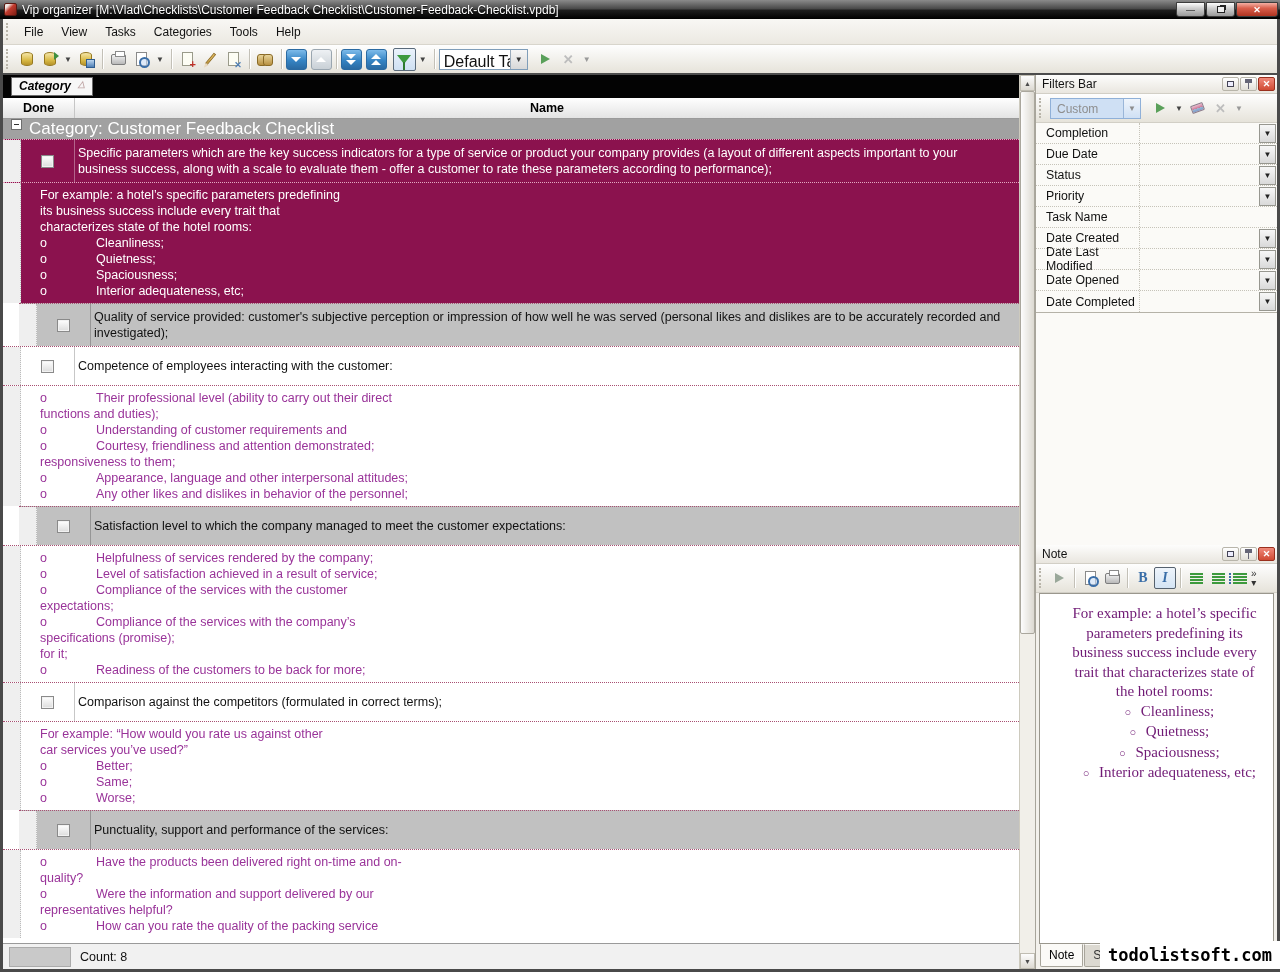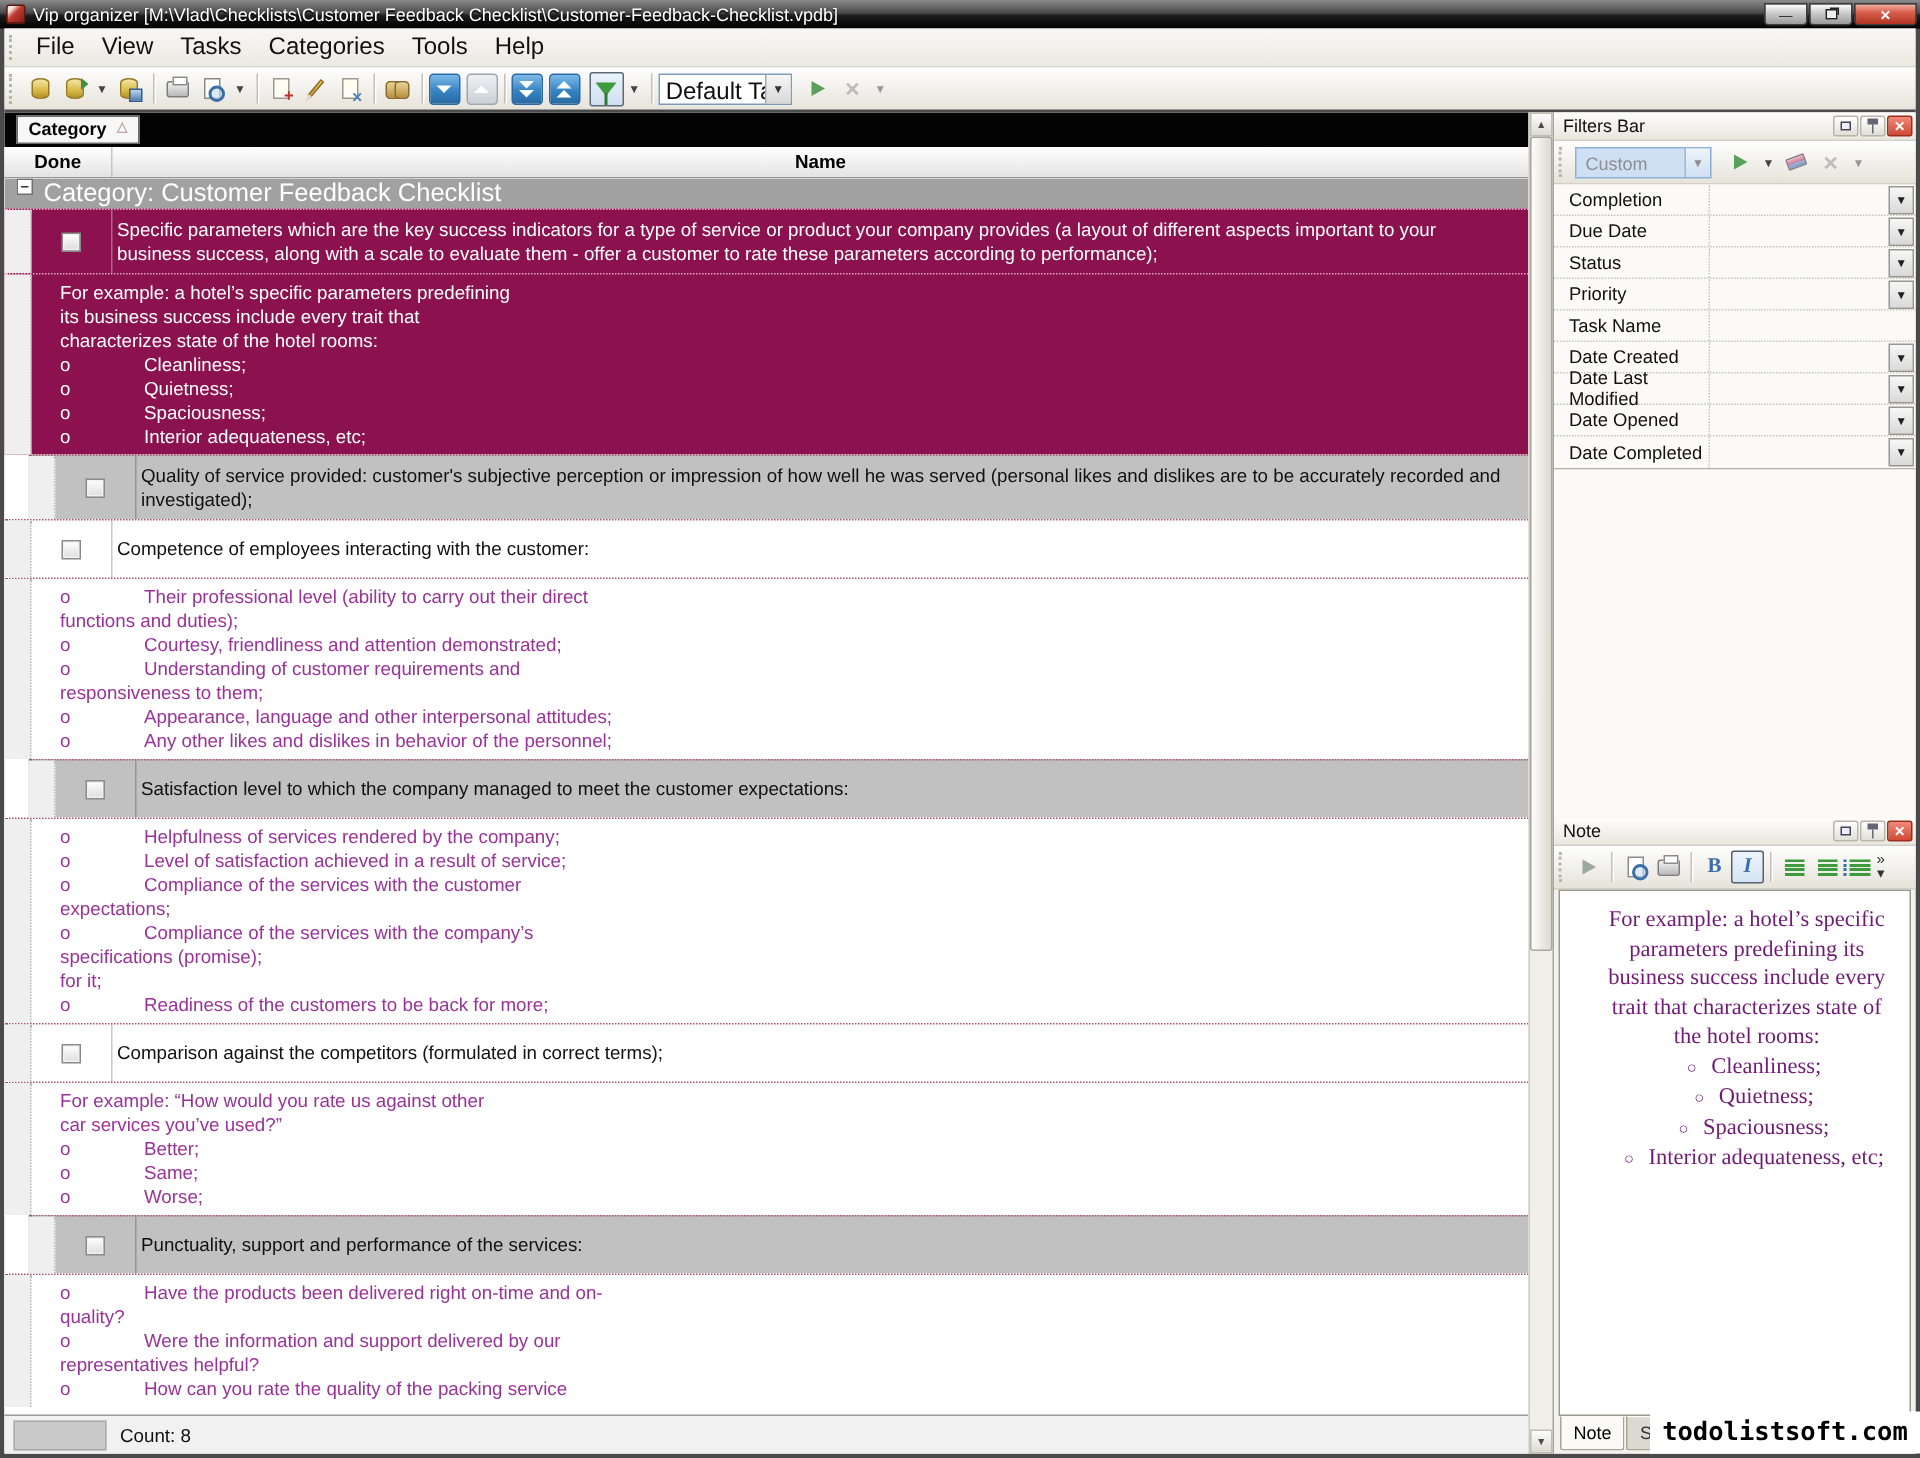--- a/index.html
+++ b/index.html
@@ -18,21 +18,21 @@
   .winbtn { width:29px; height:15px; border:1px solid #3c3c3c; border-radius:0 0 3px 3px;
             background:linear-gradient(#fdfdfd,#cfcfcf 40%,#9a9a9a); display:flex; align-items:center; justify-content:center;
             font-size:9px; color:#222; }
   .winbtn.close { width:42px; background:linear-gradient(#f4b0a4,#d95f4c 40%,#b03421); color:#fff; font-weight:bold; }
   .restore-glyph { width:8px; height:7px; border:1px solid #222; background:#eee; box-shadow:2px -2px 0 -1px #222; }
 
   
   .menubar { height:26px; background:linear-gradient(#f8f7f4,#ece9e2); display:flex; align-items:center;
              border-bottom:1px solid #d8d5cc; }
   .grip { width:5px; height:70%; border-left:2px dotted #b9b5aa; margin:0 4px 0 3px; }
-  .menu-item { padding:4px 9px; font-size:16px; color:#111; }
+  .menu-item { padding:4px 9px; font-size:12px; color:#111; }
 
   
   .toolbar { height:30px; background:linear-gradient(#fefefe,#e6e3da); display:flex; align-items:center;
              border-bottom:2px solid #4c4c4c; }
   .tsep { width:1px; height:20px; background:#c3c0b7; box-shadow:1px 0 0 #fff; margin:0 4px; }
   .tbtn { width:23px; height:23px; display:flex; align-items:center; justify-content:center; border:1px solid transparent; border-radius:2px; position:relative; }
   .ddmini { font-size:8px; color:#444; padding:0 3px; }
   .ddmini.dim { color:#999; }
   
   .ic-db { width:12px; height:14px; background:linear-gradient(#f5e6a8,#d9ba46 60%,#b5922a); border:1px solid #96781f; border-radius:6px/3px; }
@@ -65,21 +65,21 @@
   .ic-apply { width:0; height:0; border-top:5px solid transparent; border-bottom:5px solid transparent; border-left:9px solid #5aa05a; position:relative; }
   .ic-x { color:#bdbdbd; font-weight:bold; font-size:13px; }
 
   
   .content { flex:1; display:flex; min-height:0; }
 
   
   .listpane { width:1016px; display:flex; flex-direction:column; background:#fff; min-height:0; }
   .black-band { height:23px; background:#030303; display:flex; align-items:center; padding-left:8px; }
   .group-tab { background:#f7f7f7; border:1px solid #6a6a6a; font-size:12px; font-weight:bold; color:#000;
-               padding:1px 7px 2px 7px; display:flex; align-items:flex-start; gap:7px; }
+               padding:1px 7px 2px 7px; display:flex; align-items:flex-start; gap:7px;font-style:italic; }
   .sort-tri { font-size:9px; color:#c2a9a9; }
   .colheaders { height:21px; display:flex; background:linear-gradient(#ffffff,#e3e3e3); border-bottom:1px solid #9a9a9a; font-size:12.5px; font-weight:bold; color:#000; }
   .col-done { width:72px; display:flex; align-items:center; justify-content:center; border-right:1px solid #c6c6c6; }
   .col-name { flex:1; display:flex; align-items:center; justify-content:center; }
   .rows { flex:1; overflow:hidden; background:#fff; }
   .row-cat { height:20px; background:#a1a1a1; color:#fff; display:flex; align-items:flex-start; font-size:17px; }
   .collapse-box { width:11px; height:11px; background:#fff; border:1px solid #6e6e6e; margin:0 7px 0 8px; position:relative; flex:0 0 auto; }
   .collapse-box::after { content:""; position:absolute; left:2px; top:4px; width:5px; height:1px; background:#333; }
   .trow { display:flex; align-items:stretch; border-top:1px dotted #a84f72; font-size:12.5px; line-height:16px; }
   .t-indent { width:18px; background:#efefef; border-right:1px dotted #bcbcbc; flex:0 0 auto; }
@@ -305,22 +305,22 @@
             <div class="t-done">
               <span class="cb"></span>
             </div>
             <div class="t-name">Competence of employees interacting with the customer:</div>
           </div>
           <div class="nrow white">
             <div class="t-indent"></div>
             <div class="n-body">
               <div class="n-line"><span class="n-bullet">o</span>Their professional level (ability to carry out their direct</div>
               <div class="n-line">functions and duties);</div>
+              <div class="n-line"><span class="n-bullet">o</span>Understanding of customer requirements and</div>
               <div class="n-line"><span class="n-bullet">o</span>Courtesy, friendliness and attention demonstrated;</div>
-              <div class="n-line"><span class="n-bullet">o</span>Understanding of customer requirements and</div>
               <div class="n-line">responsiveness to them;</div>
               <div class="n-line"><span class="n-bullet">o</span>Appearance, language and other interpersonal attitudes;</div>
               <div class="n-line"><span class="n-bullet">o</span>Any other likes and dislikes in behavior of the personnel;</div>
             </div>
           </div>
           <div class="trow gray single">
             <div class="t-indent"></div>
             <div class="t-done">
               <span class="cb"></span>
             </div>

